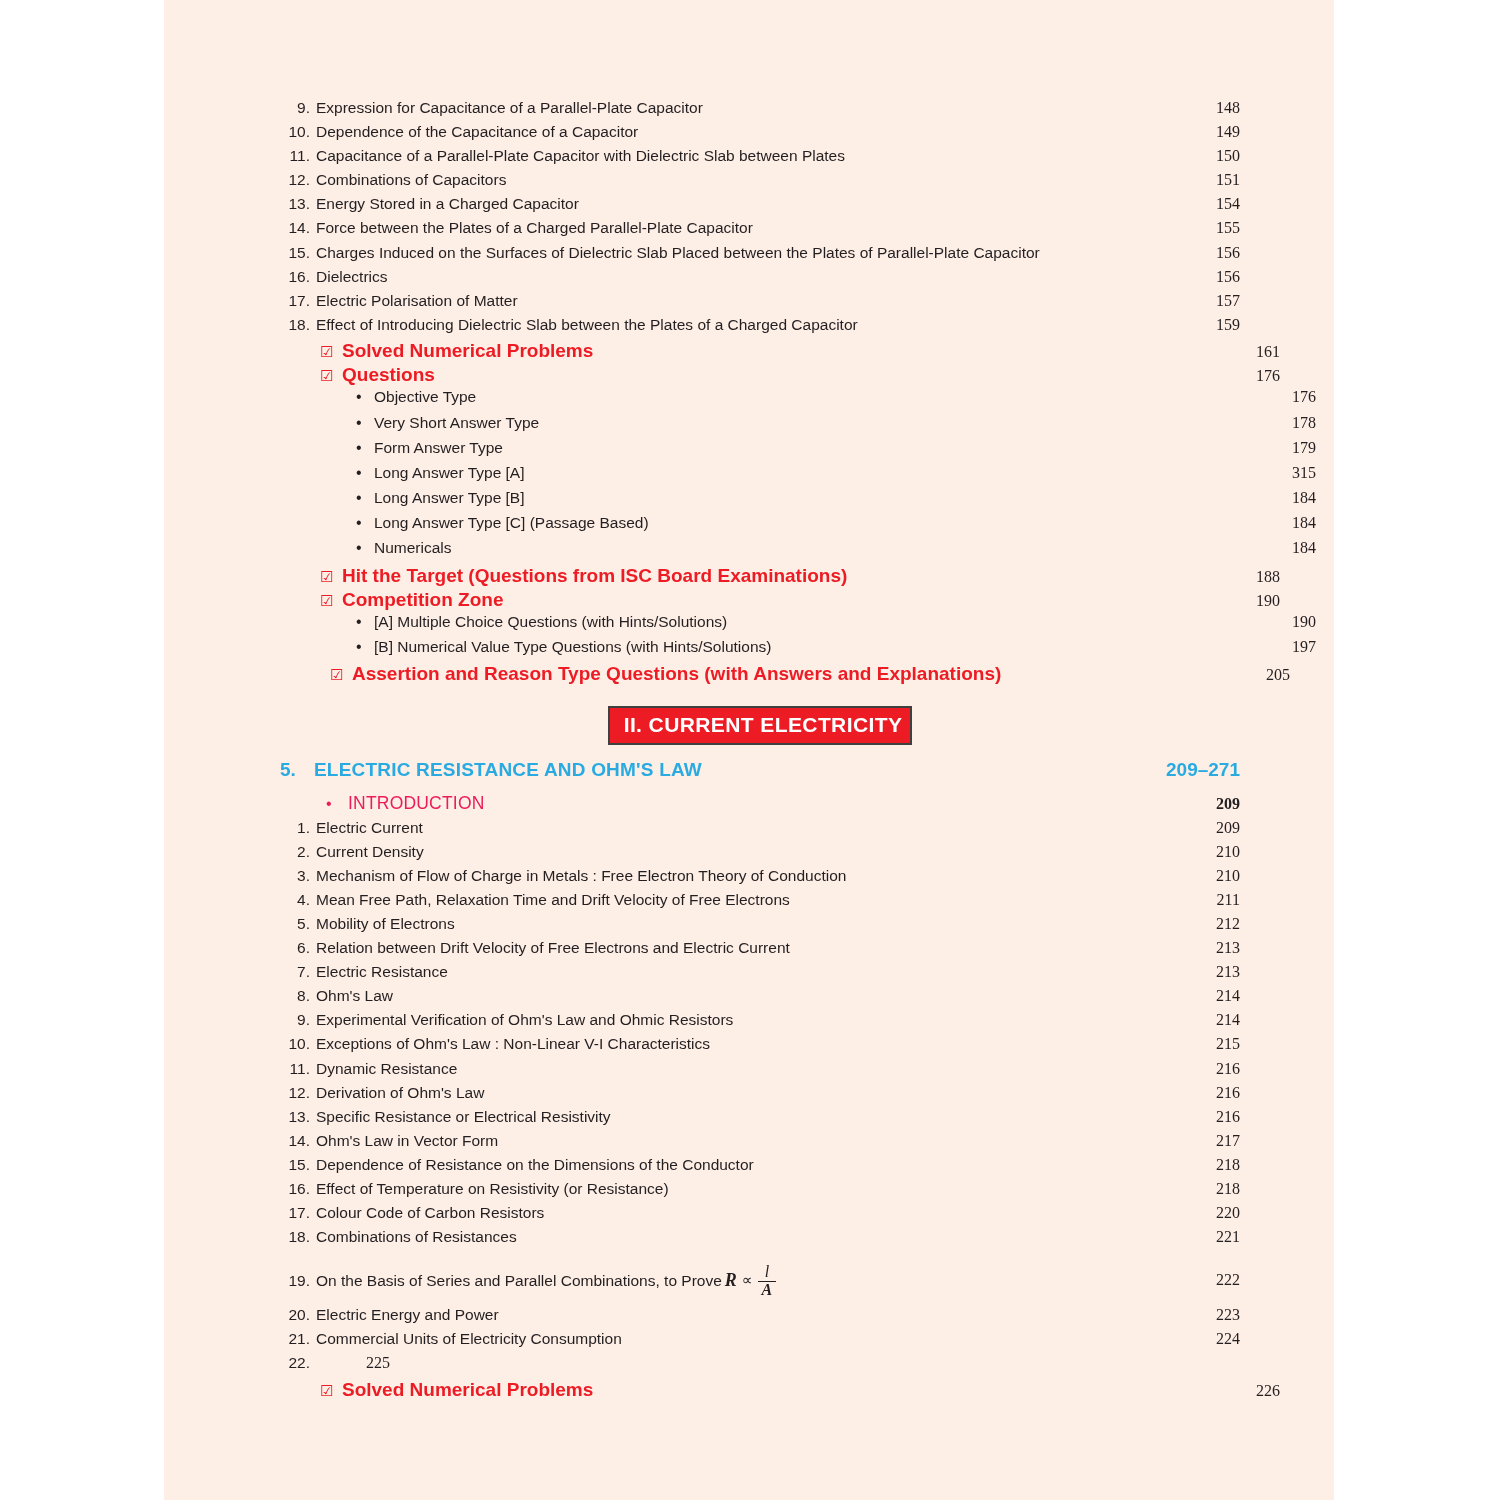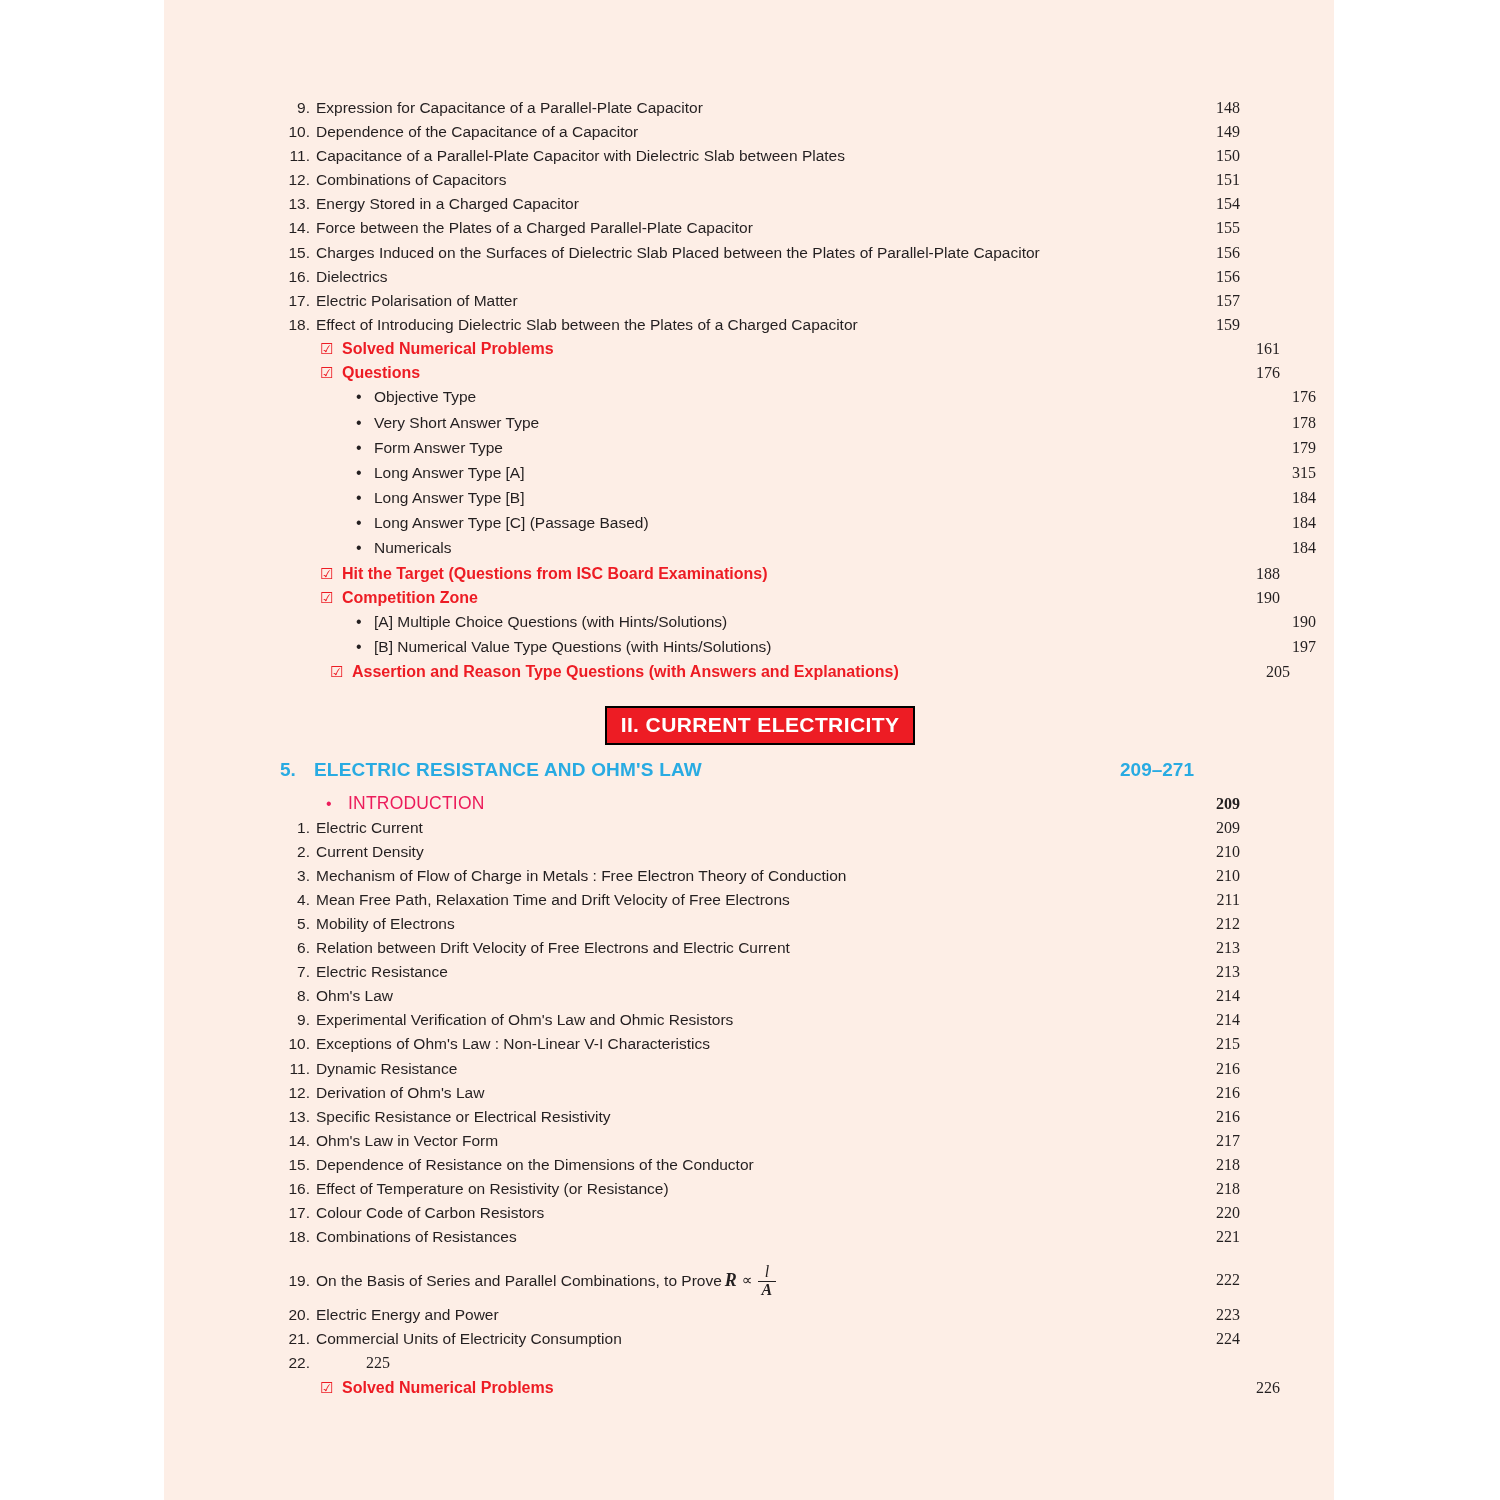--- a/index.html
+++ b/index.html
@@ -78,21 +78,21 @@
   .lvl-chk .box {
     flex: 0 0 auto;
     width: 22px;
     color: #ed1c24;
     font-size: 15px;
     line-height: 1;
   }
   .lvl-chk .txt {
     color: #ed1c24;
     font-weight: bold;
-    font-size: 16px;
+    font-size: 19px;
   }
   .lvl-chk .pg {
     color: #231f20;
   }
   .indent-chk { margin-left: 40px; }
   .indent-chk2 { margin-left: 50px; }
 
   
   .lvl-bul {
     height: 25.2px;
@@ -113,22 +113,22 @@
     justify-content: center;
     margin-top: 17px;
     margin-bottom: 14px;
   }
   .banner {
     background: #ed1c24;
     color: #ffffff;
     font-weight: bold;
     font-size: 21px;
     letter-spacing: 0.4px;
-    padding: 5px 14px 6px 14px;
-    border: 2px solid #000000;
+    padding: 5px 8px 6px 14px;
+    border: 2px solid #404040;
     font-family: "Liberation Sans", sans-serif;
     white-space: nowrap;
   }
 
   
   .chapter {
     display: flex;
     align-items: baseline;
     height: 34px;
     margin-left: 0;
@@ -143,20 +143,21 @@
   .chapter .ctitle {
     flex: 1 1 auto;
     color: #29abe2;
     font-weight: bold;
     font-size: 19px;
     letter-spacing: 0.2px;
     margin-left: 8px;
   }
   .chapter .crange {
     flex: 0 0 120px;
+    text-align: right;
     color: #29abe2;
     font-weight: bold;
     font-size: 19px;
   }
 
   
   .introrow {
     display: flex;
     align-items: baseline;
     height: 27px;

